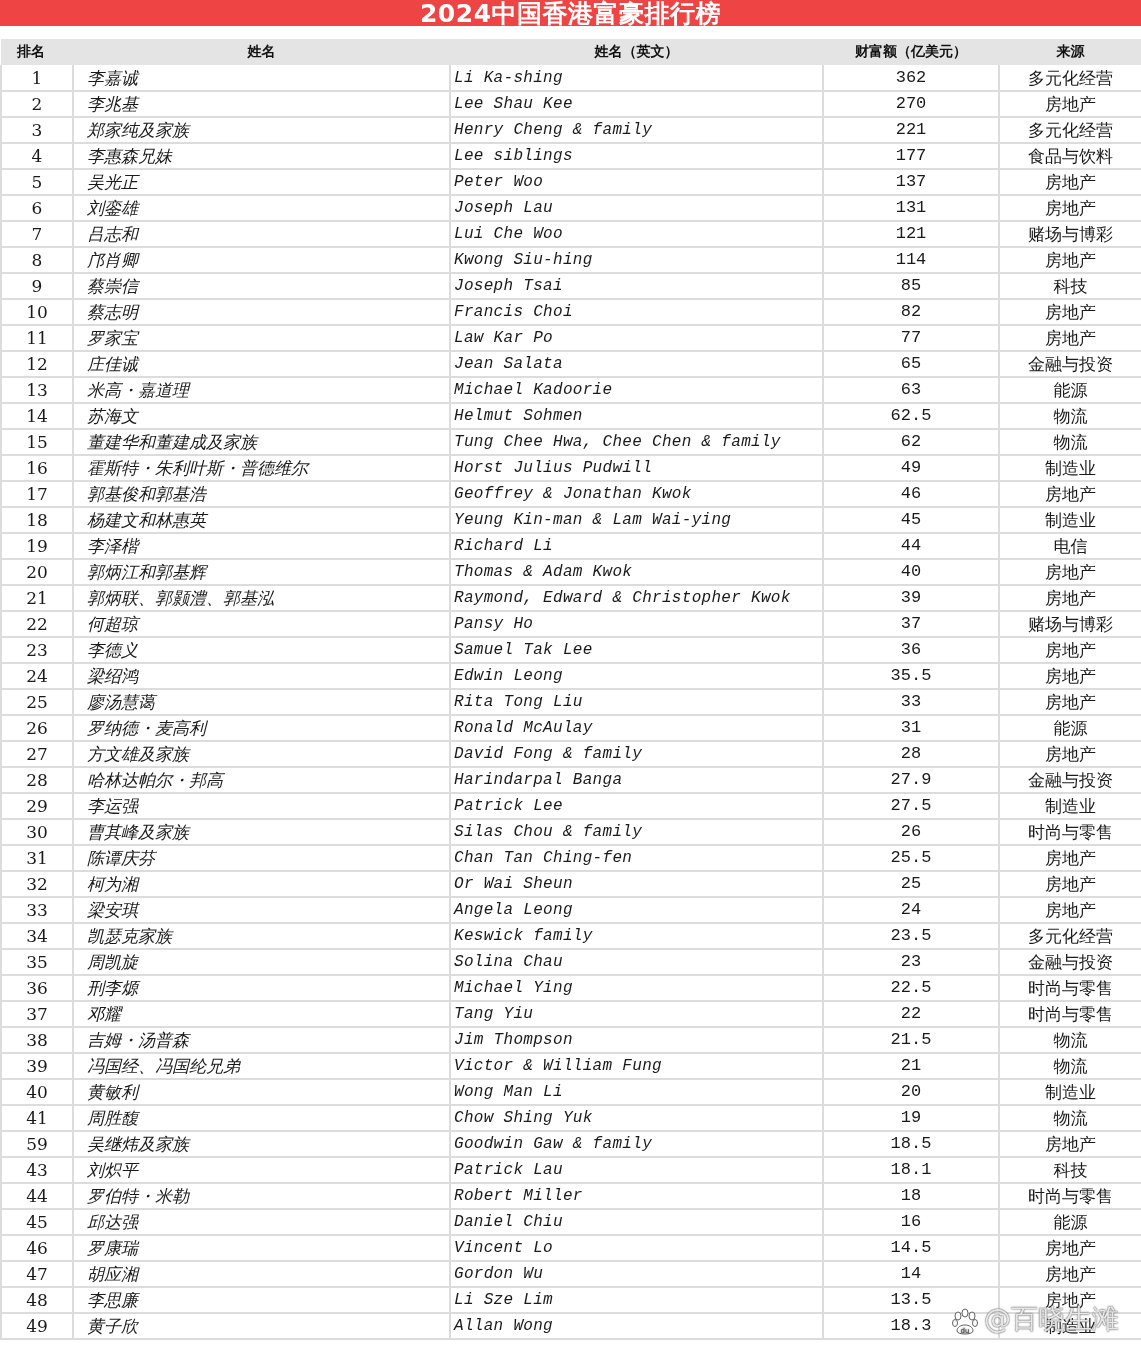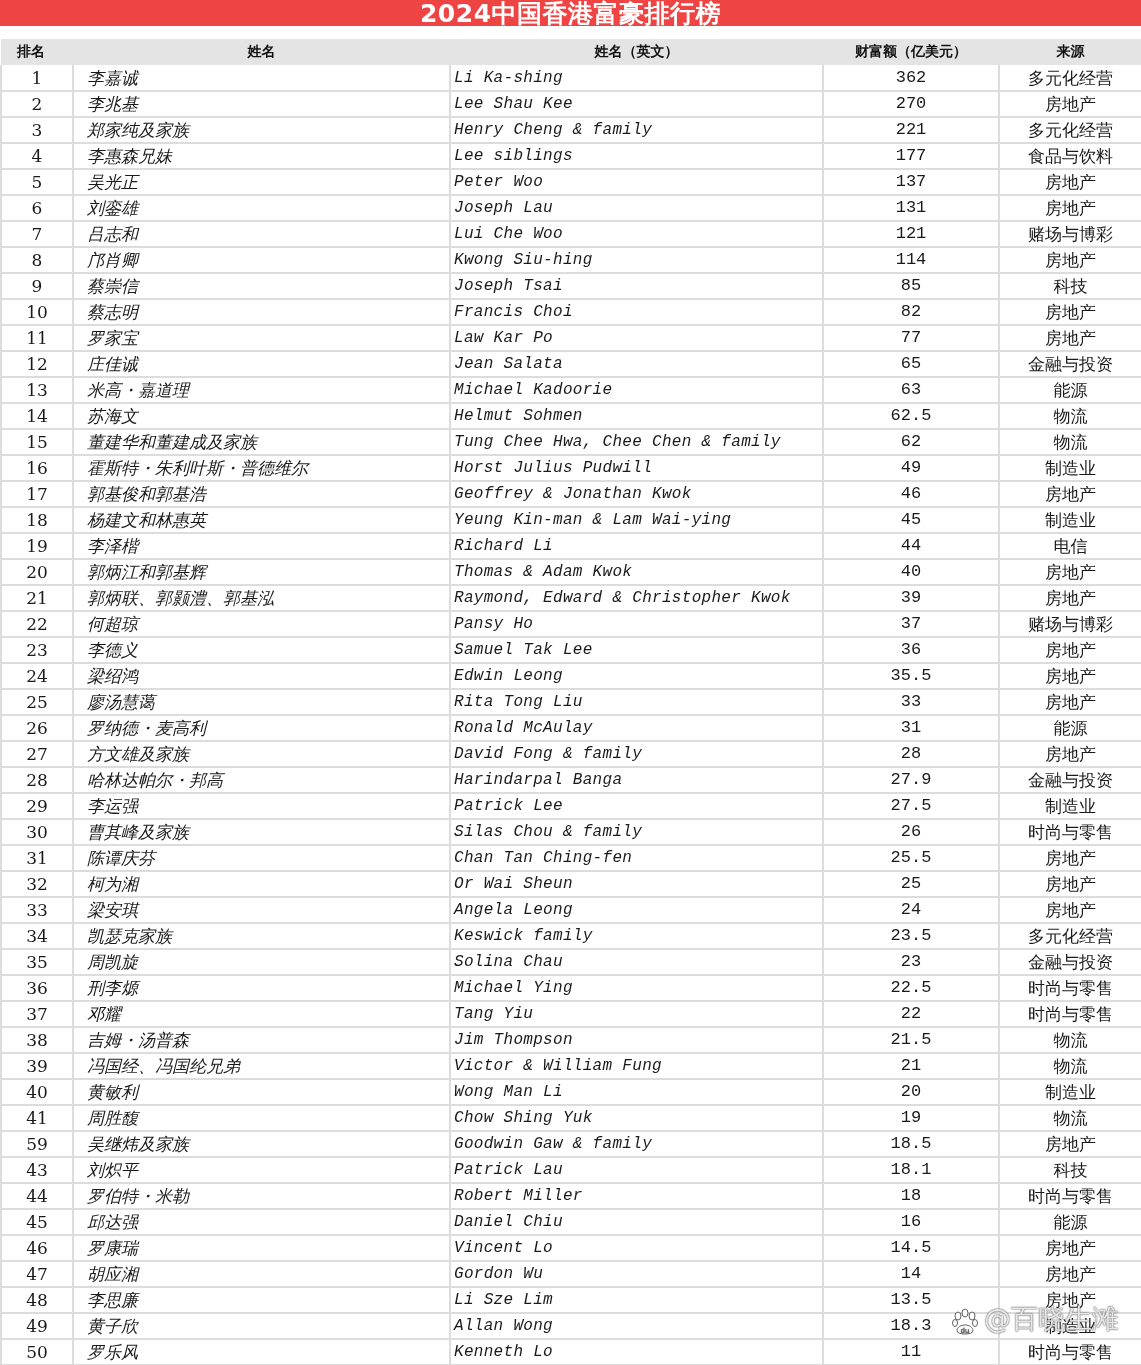--- a/index.html
+++ b/index.html
@@ -385,27 +385,20 @@
         <td class="wealth">13.5</td>
         <td class="source">房地产</td>
       </tr>
       <tr>
         <td class="rank">49</td>
         <td class="cn">黄子欣</td>
         <td class="en">Allan Wong</td>
         <td class="wealth">18.3</td>
         <td class="source">制造业</td>
       </tr>
-      <tr>
-        <td class="rank">50</td>
-        <td class="cn">罗乐风</td>
-        <td class="en">Kenneth Lo</td>
-        <td class="wealth">11</td>
-        <td class="source">时尚与零售</td>
-      </tr>
     </tbody>
 </table>
 
 <div class="watermark">
   <span class="paw">
     <svg viewBox="0 0 30 30">
       <g fill="rgba(255,255,255,0.9)" stroke="rgba(80,80,80,0.9)" stroke-width="1">
         <ellipse cx="8" cy="9" rx="3" ry="4"></ellipse>
         <ellipse cx="15" cy="6" rx="3" ry="4"></ellipse>
         <ellipse cx="22" cy="9" rx="3" ry="4"></ellipse>

